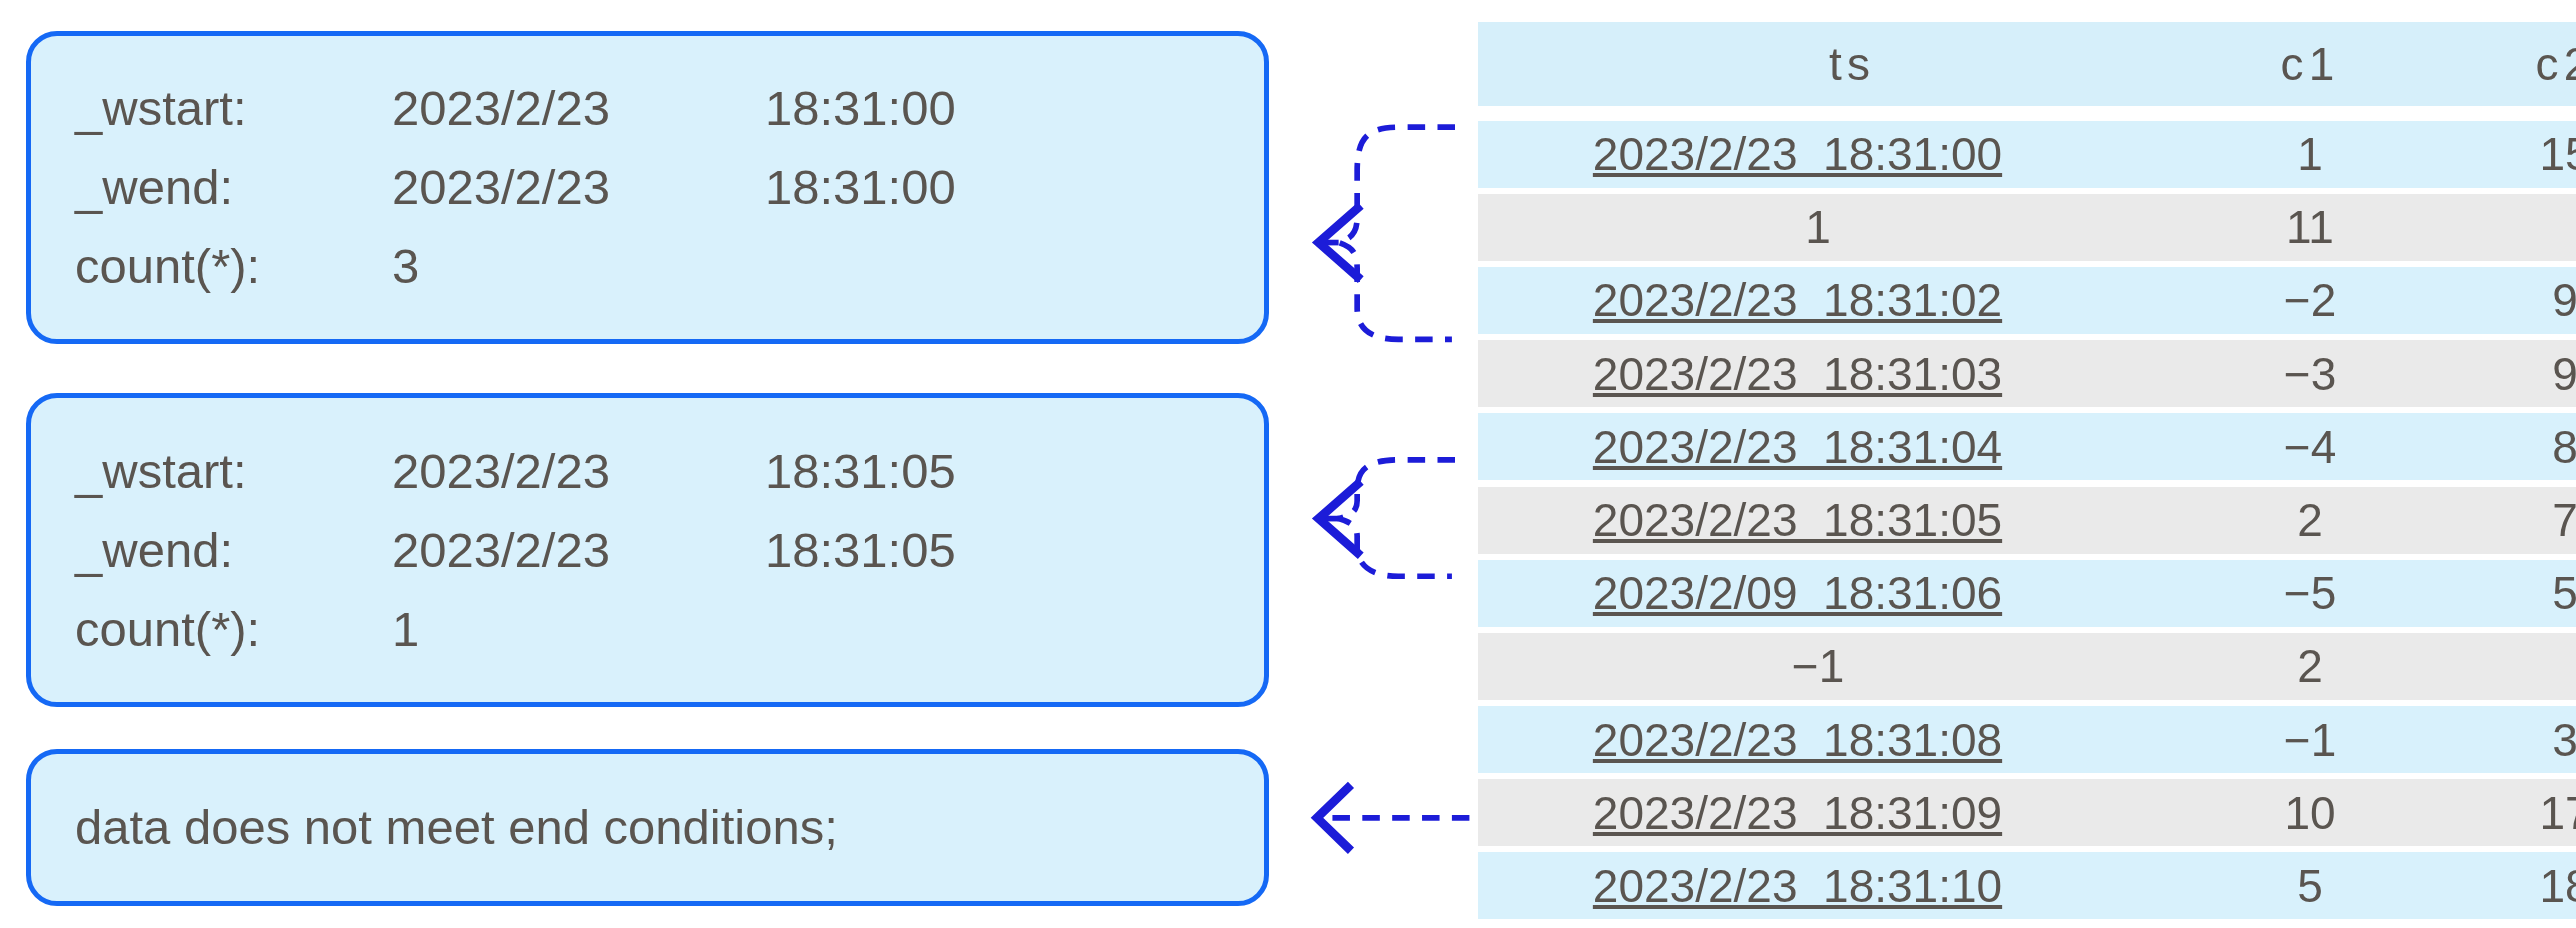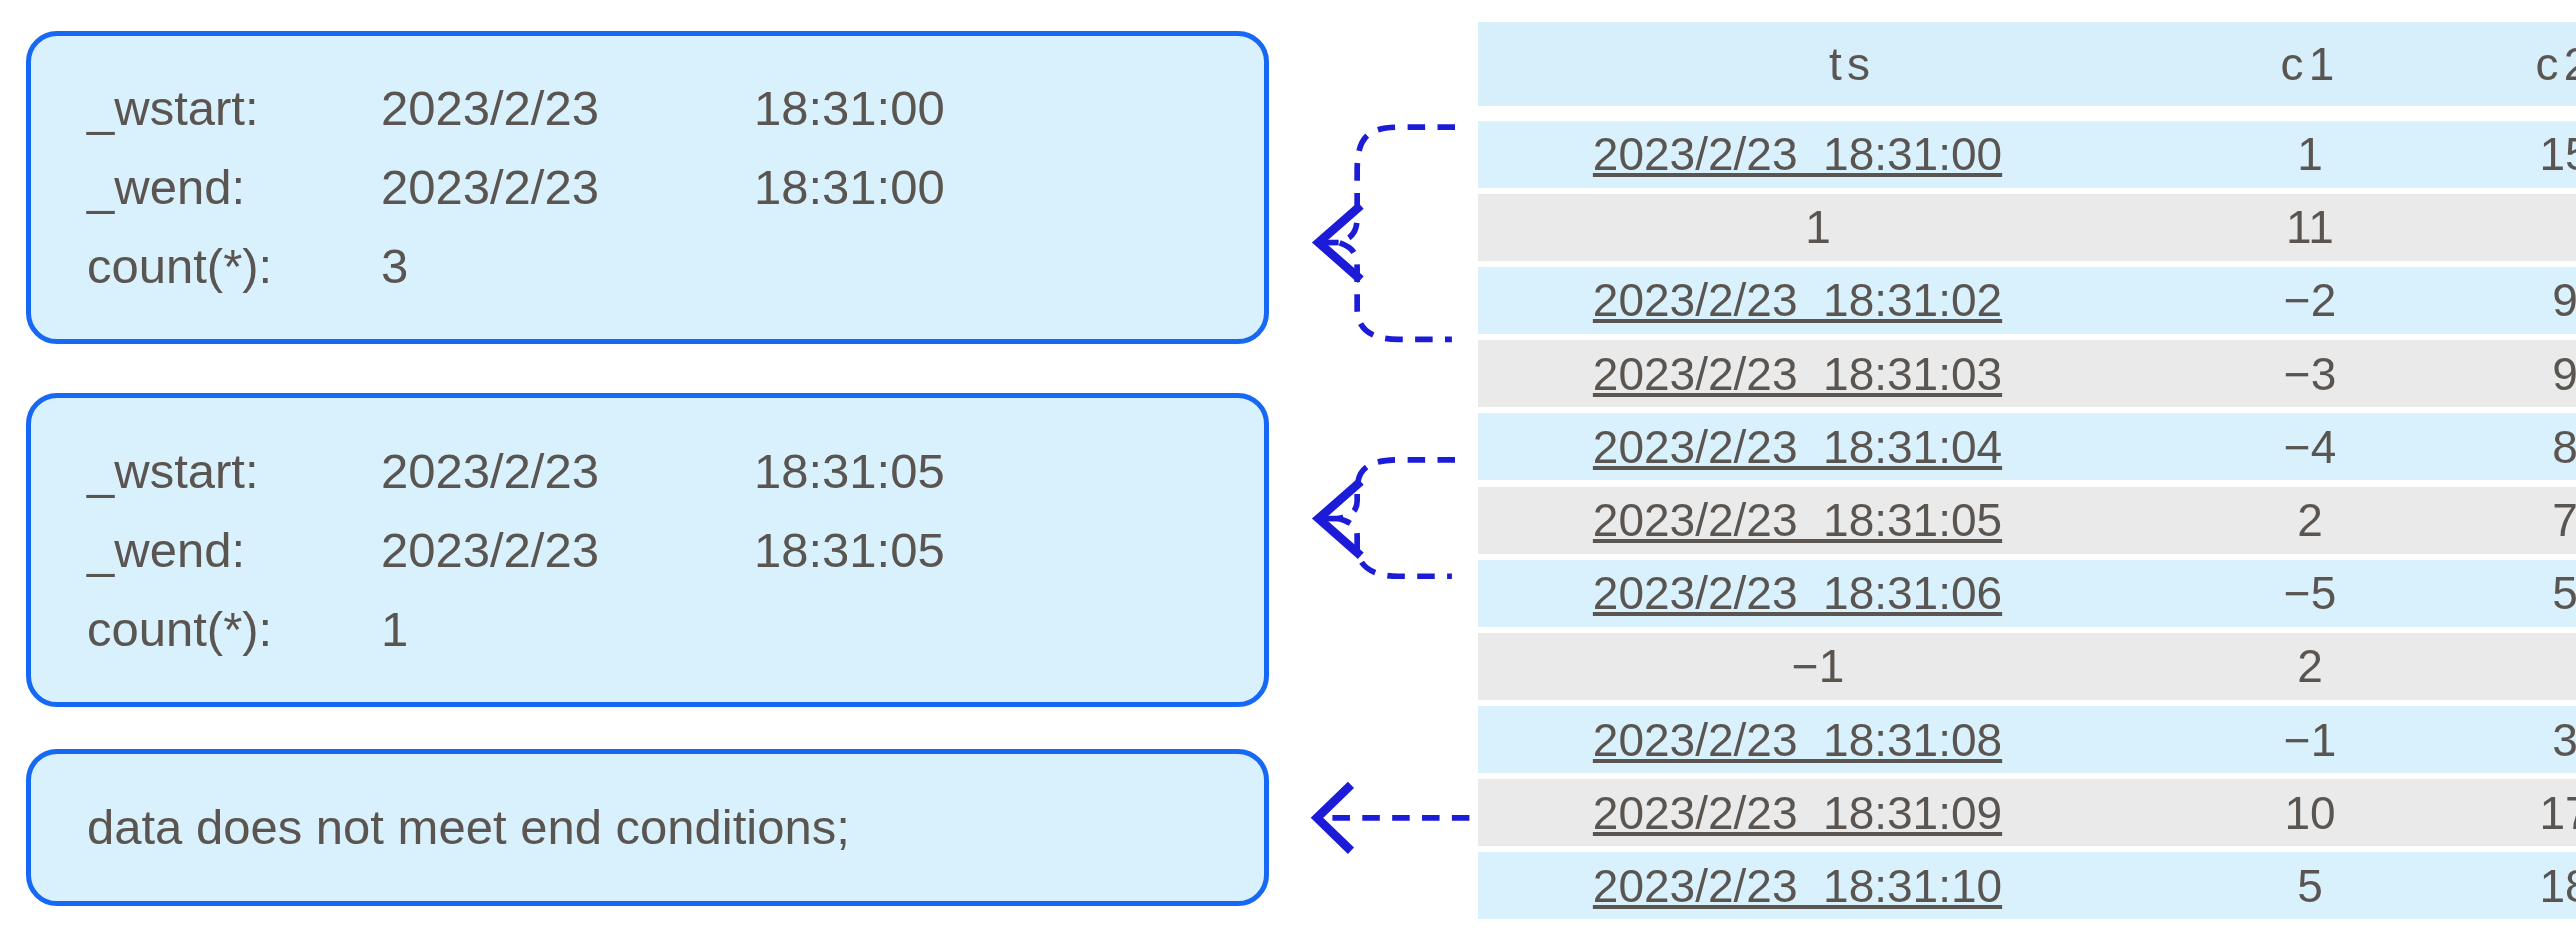--- a/index.html
+++ b/index.html
@@ -23,33 +23,33 @@
   }
   
   .result-box{
     position:absolute;
     left:26px;width:1243px;
     background:var(--box-fill);
     border:5.2px solid var(--box-border);
     border-radius:31px;
     box-sizing:border-box;
     display:flex;flex-direction:column;justify-content:center;
-    padding-left:56px;
+    padding-left:44px;
   }
   .box-1{top:31px;height:313px;}
   .box-2{top:393px;height:314px;}
   .box-3{top:749px;height:157px;gap:42px;}
   .bline{
     display:flex;align-items:baseline;
     font-size:49px;font-weight:300;line-height:1.0;
     white-space:pre;
   }
   .box-1 .bline,.box-2 .bline{margin:15px 0;}
   .bl-label{display:inline-block;width:294px;}
-  .bl-date{display:inline-block;width:373px;}
+  .bl-date{display:inline-block;width:373px;margin-left:23px;}
   .bl-time{display:inline-block;}
   .note-line{
     font-size:49px;font-weight:300;line-height:67px;
     white-space:pre;
   }
   
   .dtable{
     position:absolute;left:1478px;top:21.6px;width:1229px;
   }
   .thead{
@@ -143,21 +143,21 @@
       <div class="tcell cell-ts">2023/2/23  18:31:04</div>
       <div class="tcell">−4</div>
       <div class="tcell">8</div>
     </div>
     <div class="trow gray">
       <div class="tcell cell-ts">2023/2/23  18:31:05</div>
       <div class="tcell">2</div>
       <div class="tcell">7</div>
     </div>
     <div class="trow blue">
-      <div class="tcell cell-ts">2023/2/23  18:31:06</div>
+      <div class="tcell cell-ts">2023/2/09  18:31:06</div>
       <div class="tcell">−5</div>
       <div class="tcell">5</div>
     </div>
     <div class="trow gray">
       <div class="tcell">−1</div>
       <div class="tcell">2</div>
     </div>
     <div class="trow blue">
       <div class="tcell cell-ts">2023/2/23  18:31:08</div>
       <div class="tcell">−1</div>

